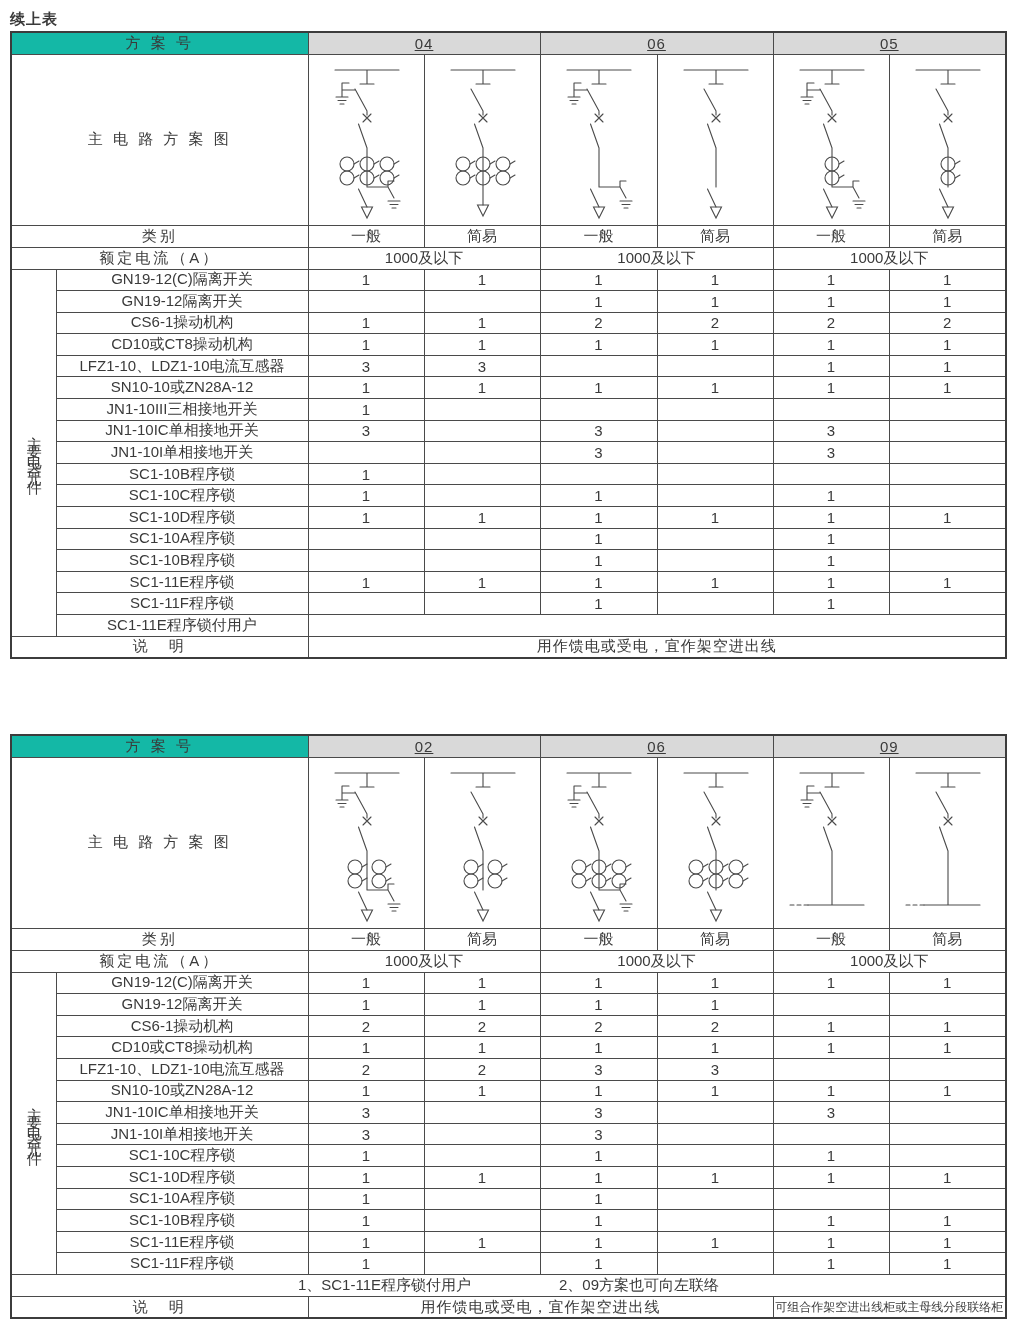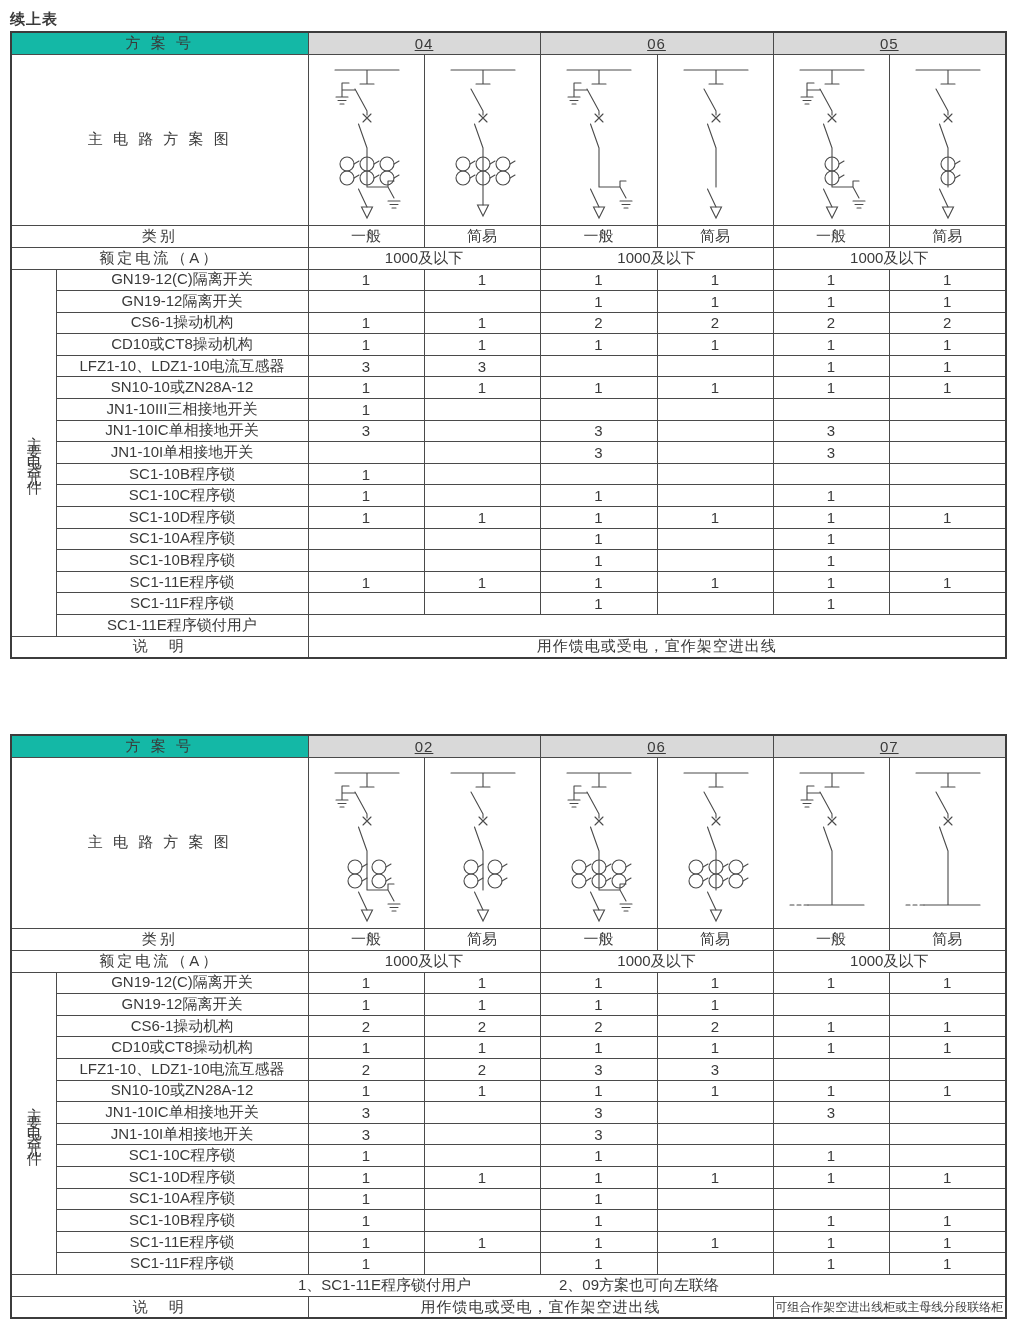--- a/index.html
+++ b/index.html
@@ -308,21 +308,21 @@
           <col style="width: 117px;">
           <col style="width: 116px;">
           <col style="width: 116px;">
           <col style="width: 117px;">
         </colgroup>
         <tbody>
           <tr style="height: 22px;">
             <td class="hdr row-label" colspan="2">方 案 号</td>
             <td class="hdr-num" colspan="2">02</td>
             <td class="hdr-num" colspan="2">06</td>
-            <td class="hdr-num" colspan="2">07</td>
+            <td class="hdr-num" colspan="2">09</td>
           </tr>
           <tr style="height: 170px;">
             <td class="row-label" colspan="2">主 电 路 方 案 图</td>
             <td class="diag-cell">
               <svg viewBox="0 0 116 168" width="116" height="168">
                 <g fill="none" stroke="#4a4a4a" stroke-width="1.1" stroke-linecap="round">
                   <path d="M26 14 H90 M58 14 V28 M51 28 H65 M46 33 L58 55 M46 34 H33 M33 27 V34 M33 27 H40 M33 34 V41 M27 41 H39 M29 44.5 H37 M31 48 H35 M58 55 V59 M54 58 L62 66 M62 58 L54 66 M49.5 68 L58 92 M58 92 V131 M49.5 133 L58 151 M58 131 H79 M79 125 V131 M79 125 H85 M79 131 L85 142 M79 145 H91 M81 148.5 H89 M83 152 H87"></path>
                   <circle cx="46" cy="108" r="7"></circle>
                   <path d="M53 108 L58 105"></path>
                   <circle cx="46" cy="122" r="7"></circle>

